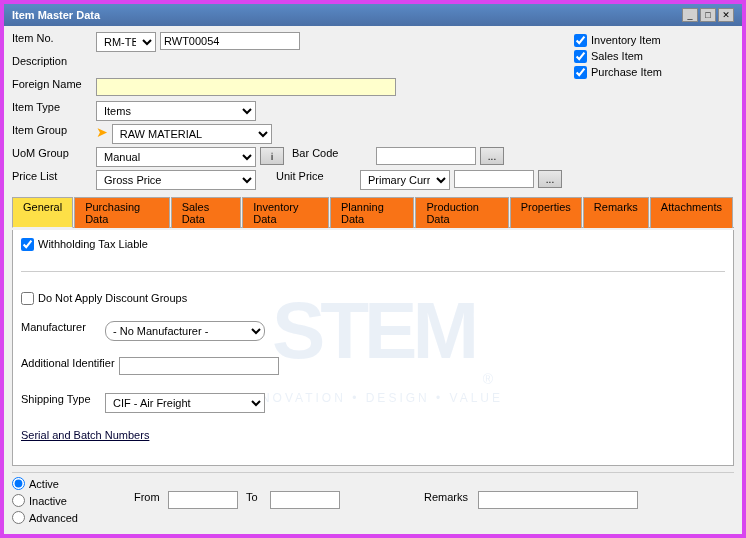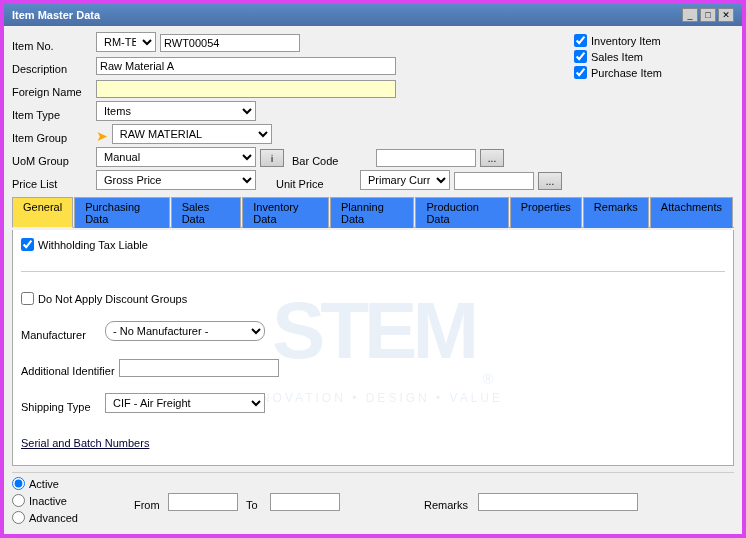--- a/index.html
+++ b/index.html
@@ -52,21 +52,21 @@
       flex: 1;
       padding: 6px 8px;
       display: flex;
       flex-direction: column;
       gap: 2px;
       overflow: hidden;
     }
 
     .form-row {
       display: flex;
-      align-items: flex-end;
+      align-items: flex-start;
       gap: 4px;
       min-height: 20px;
     }
 
     .form-label {
       color: #000;
       min-width: 80px;
       font-size: 11px;
     }
 
@@ -95,21 +95,21 @@
       min-width: 24px;
       border: 1px solid #888;
       background: linear-gradient(to bottom, #e8e8e8, #d0d0d0);
       font-size: 10px;
       cursor: pointer;
       padding: 0 4px;
     }
 
     .checkbox-item {
       display: flex;
-      align-items: center;
+      align-items: flex-start;
       gap: 4px;
     }
 
     .header-area {
       display: flex;
       justify-content: space-between;
     }
 
     .header-left {
       flex: 1;
@@ -130,21 +130,21 @@
       display: flex;
       border-bottom: 1px solid #aaa;
       margin-top: 4px;
       flex-shrink: 0;
     }
 
     .tab {
       padding: 3px 10px;
       border: 1px solid #aaa;
       border-bottom: none;
-      background: #3b82f6;
+      background: #f97316;
       cursor: pointer;
       font-size: 11px;
       margin-right: 1px;
       position: relative;
       top: 1px;
     }
 
     .tab.active {
       background: #fde047;
       border-bottom: 1px solid #f0f0f0;
@@ -256,21 +256,20 @@
         <div class="form-row">
           <span class="form-label">Item No.</span>
           <select class="form-input" style="width:60px;">
             <option>RM-TB</option>
           </select>
           <input class="form-input wide" type="text" value="RWT00054" style="">
         </div>
 
         <div class="form-row">
           <span class="form-label">Description</span>
-          <input class="form-input" style="width: 300px;" type="text" value="Raw Material A">
         </div>
 
         <div class="form-row">
           <span class="form-label">Foreign Name</span>
           <input class="form-input yellow" style="width: 300px;" type="text" value="">
         </div>
 
         <div class="form-row">
           <span class="form-label">Item Type</span>
           <select class="form-input">

